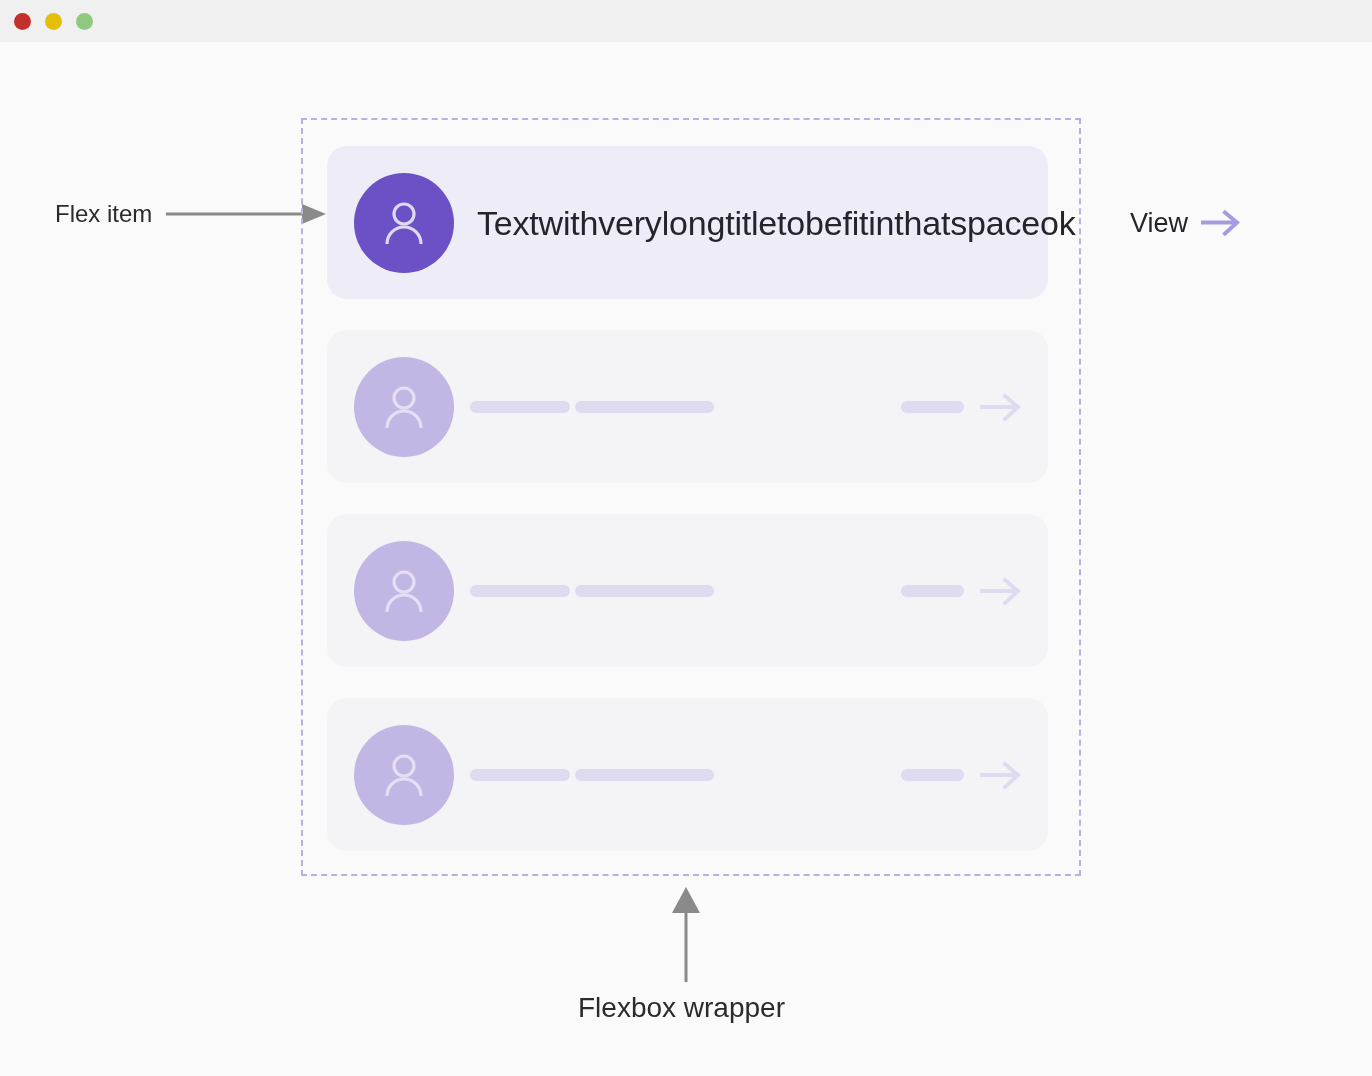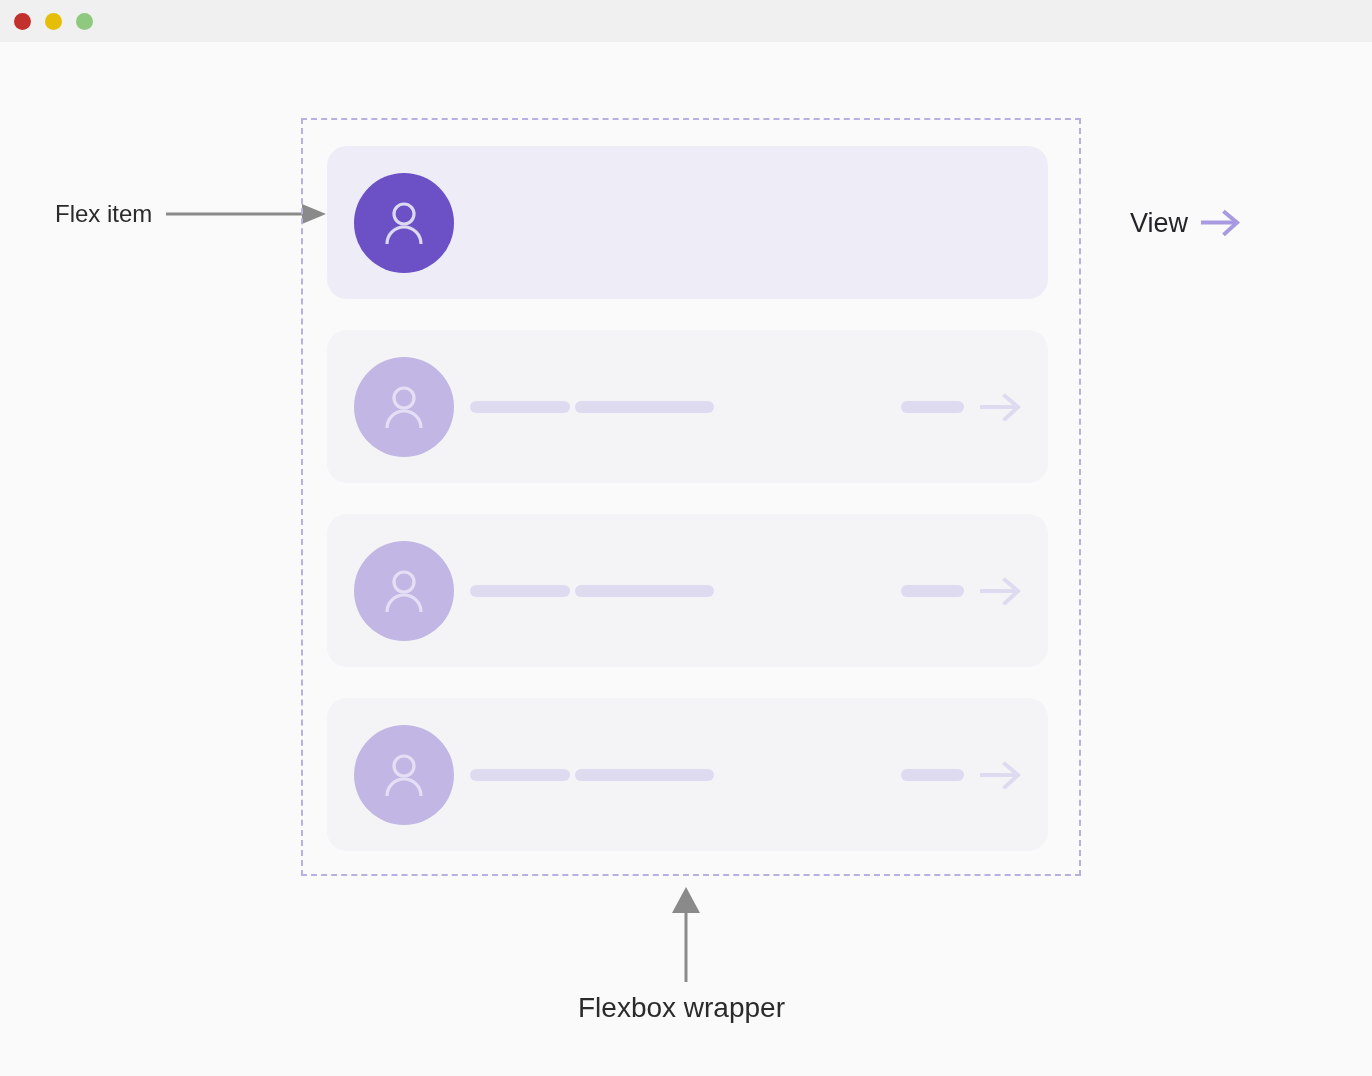--- a/index.html
+++ b/index.html
@@ -187,20 +187,21 @@
   <div class="wrapper">
     <div class="stack">
 
       <div class="card card-featured">
         <div class="avatar avatar-solid">
           <svg width="52" height="52" viewBox="0 0 52 52">
             <circle cx="26" cy="17" r="10" fill="none" stroke="#ded9f2" stroke-width="3.2"></circle>
             <path d="M9 47 a17 17 0 0 1 34 0" fill="none" stroke="#ded9f2" stroke-width="3.2"></path>
           </svg>
         </div>
+        <div class="title">Textwithverylongtitletobefitinthatspaceok</div>
 
         <div class="view-link">
           <span class="view-label">View</span>
           <svg width="40" height="28" viewBox="0 0 40 28">
             <line x1="1" y1="14" x2="33" y2="14" stroke="#a89ae0" stroke-width="4" stroke-linecap="square"></line>
             <polyline points="24,4 36,14 24,25" fill="none" stroke="#a89ae0" stroke-width="4" stroke-linecap="square" stroke-linejoin="miter"></polyline>
           </svg>
         </div>
       </div>
 

